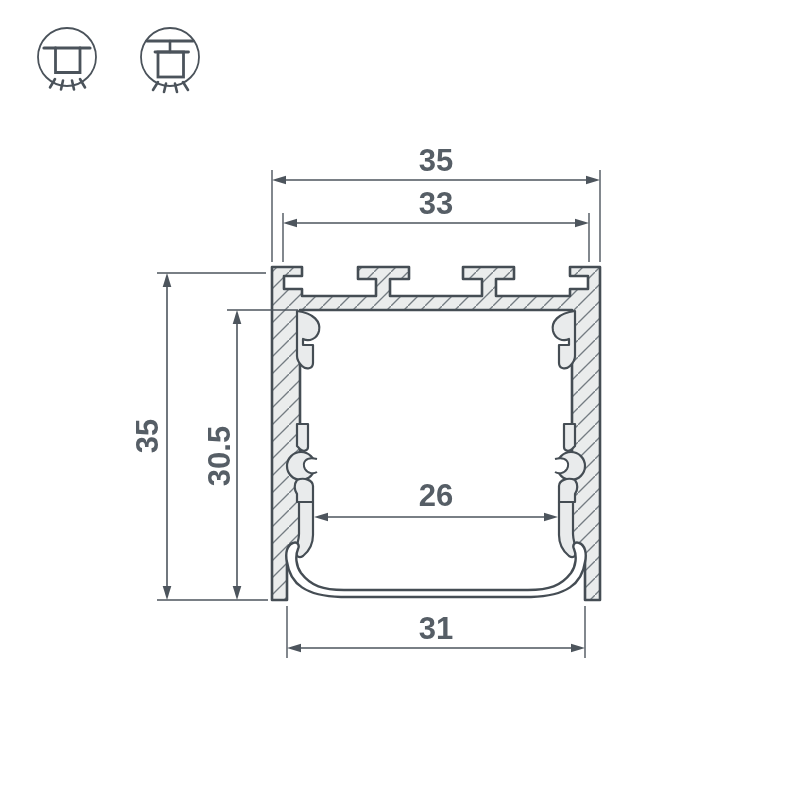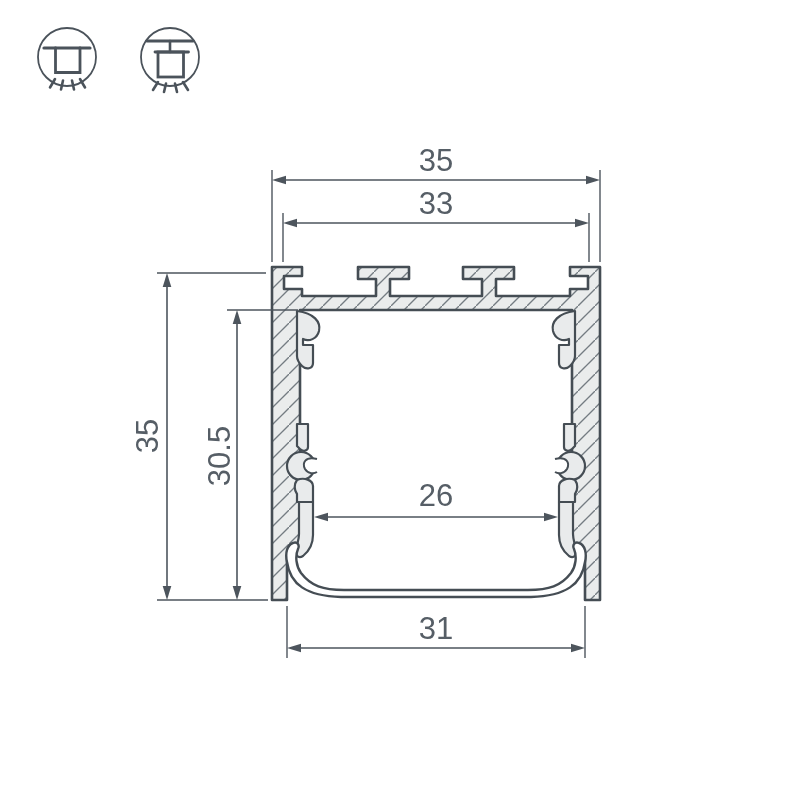--- a/index.html
+++ b/index.html
@@ -1,17 +1,17 @@
 <!DOCTYPE html>
 <html><head>
 <meta charset="utf-8">
 <style>
   html,body{margin:0;padding:0;background:#ffffff;}
   .page{position:relative;width:800px;height:800px;background:#ffffff;overflow:hidden;
-        font-family:"Liberation Sans", sans-serif;}
+        font-family:"Liberation Sans", sans-serif;font-weight:bold;}
   svg{display:block;}
   text.dim{font-family:"Liberation Sans", sans-serif;font-size:31px;fill:#565e66;}
   .dimline{stroke:#4d555d;stroke-width:1.6;fill:none;}
   .extline{stroke:#4d555d;stroke-width:1.4;fill:none;}
   .arrow{fill:#4d555d;stroke:none;}
   .metal{fill:url(#hatch);stroke:#454d54;stroke-width:2.6;stroke-linejoin:round;}
   .clip{fill:#e9ebec;stroke:#454d54;stroke-width:2.2;stroke-linejoin:round;}
   .clipnotch{fill:#ffffff;stroke:#454d54;stroke-width:2;stroke-linejoin:round;}
   .diffuser{fill:#ffffff;stroke:#454d54;stroke-width:2.4;stroke-linejoin:round;}
   .icon-circle{fill:#ffffff;stroke:#4b535b;stroke-width:1.8;}

